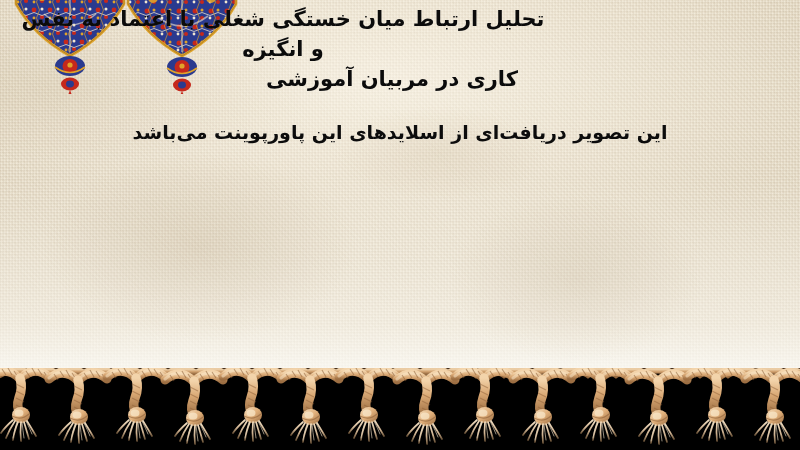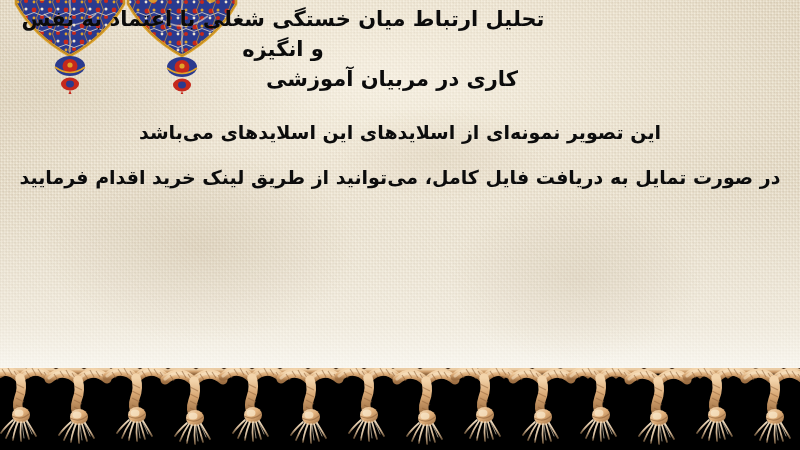--- a/index.html
+++ b/index.html
@@ -202,22 +202,21 @@
       </g>
     </svg>
   </div>
 
   <div class="title-block">
     <div class="title-line l1">تحلیل ارتباط میان خستگی شغلی با اعتماد به نفس و انگیزه</div>
     <div class="title-line l2">کاری در مربیان آموزشی</div>
   </div>
 
   <div class="body-block">
-    <div class="body-line">این تصویر نمونه‌ای از اسلایدهای این اسلایدهای می‌باشد</div>
-    <div class="body-line">در صورت تمایل به دریافت فایل کامل، می‌توانید از طریق لینک خرید اقدام فرمایید</div>
+    <div class="body-line">این تصویر دریافت‌ای از اسلایدهای این پاورپوینت می‌باشد</div>
   </div>
 
   <div class="fringe-zone">
     <div class="fringe-shadowline"></div>
 
     <svg class="fringe-svg" width="800" height="82" viewBox="0 0 800 82" xmlns="http://www.w3.org/2000/svg">
       <defs>
         <linearGradient id="cordg" x1="0" y1="0" x2="0" y2="1">
           <stop offset="0%" stop-color="#f3d4ab"></stop>
           <stop offset="45%" stop-color="#d9a874"></stop>

